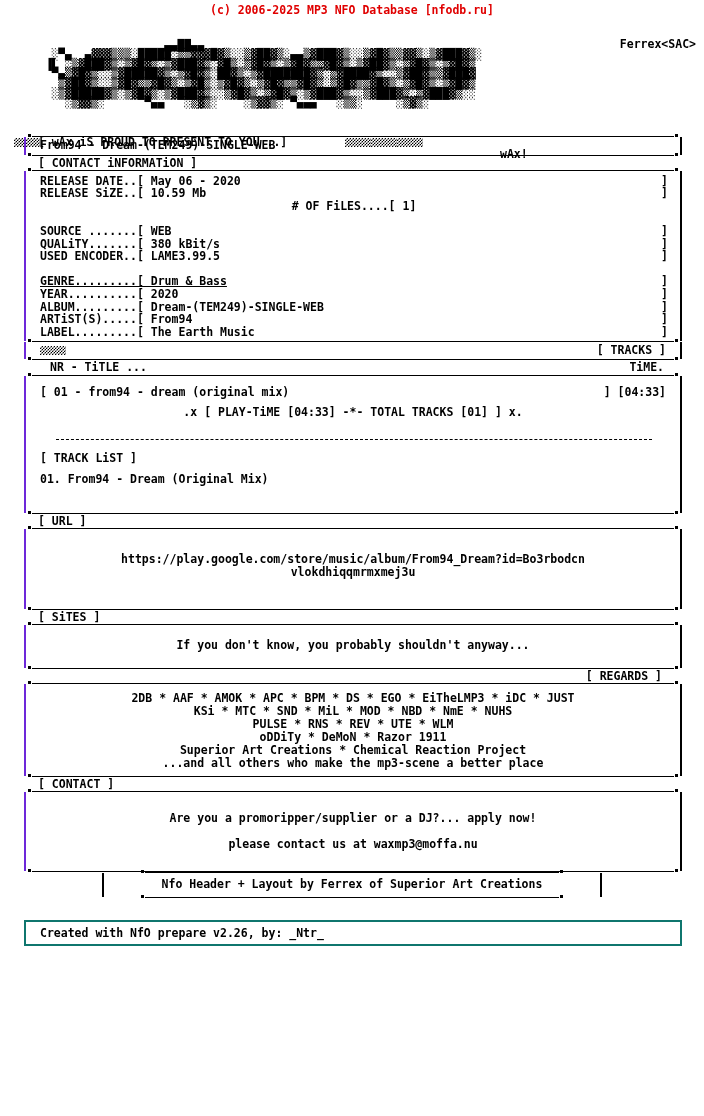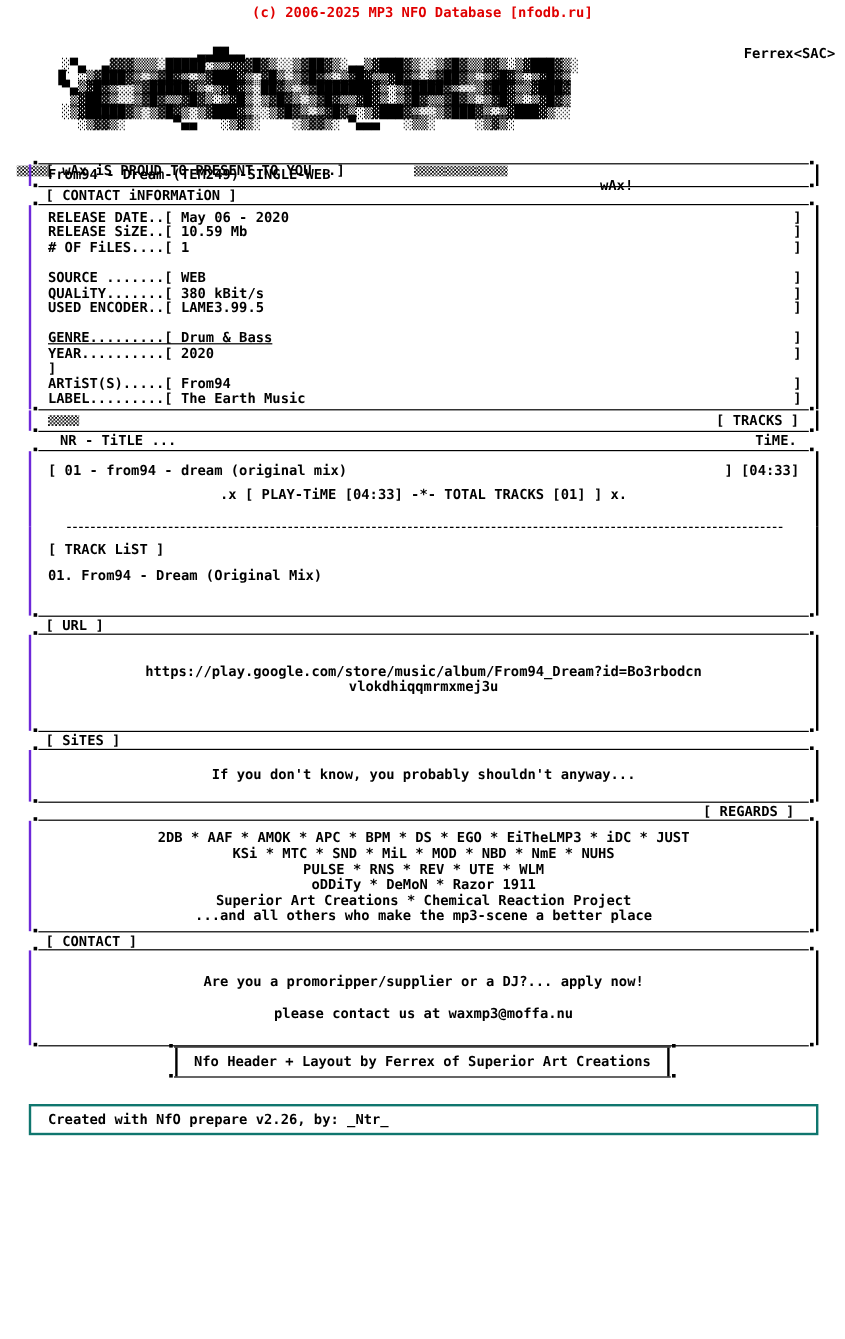--- a/index.html
+++ b/index.html
@@ -175,21 +175,21 @@
     height: 26px;
     display: flex;
     align-items: center;
     padding-left: 14px;
     box-sizing: border-box;
   }
   .footer-box .row-text { font-weight: bold; }
 
   .credit-box {
     margin: 0 auto;
-    width: 412px;
+    width: 500px;
     border-left: 2px solid #000;
     border-right: 2px solid #000;
     box-sizing: border-box;
   }
 </style>
 </head>
 <body>
 
 <div class="copyright">(c) 2006-2025 MP3 NFO Database [nfodb.ru]</div>
 
@@ -217,29 +217,29 @@
   <div class="hrule"></div>
 </div>
 
 <div class="sheet">
   <div class="lbl-left" style="padding-left:38px;">[ CONTACT iNFORMATiON ]</div>
   <div class="hrule"></div>
   <div class="panel" style="padding:4px 0 3px 0;">
     <div id="release-fields" style="padding-left:14px;padding-right:12px;">
         <div class="row-text info-line" style="display: flex; justify-content: space-between;"><span style="white-space: pre;">RELEASE DATE..[ May 06 - 2020</span><span>]</span></div>
         <div class="row-text info-line" style="display: flex; justify-content: space-between;"><span style="white-space: pre;">RELEASE SiZE..[ 10.59 Mb</span><span>]</span></div>
-        <div class="row-text info-line" style="display: flex; justify-content: space-between;"><span style="white-space: pre;"># OF FiLES....[ 1</span><span>]</span></div>
+        <div class="row-text info-line" style="display: flex; justify-content: center;"><span style="white-space: pre;"># OF FiLES....[ 1</span><span>]</span></div>
         <div class="row-text info-line">&nbsp;</div>
         <div class="row-text info-line" style="display: flex; justify-content: space-between;"><span style="white-space: pre;">SOURCE .......[ WEB</span><span>]</span></div>
         <div class="row-text info-line" style="display: flex; justify-content: space-between;"><span style="white-space: pre;">QUALiTY.......[ 380 kBit/s</span><span>]</span></div>
         <div class="row-text info-line" style="display: flex; justify-content: space-between;"><span style="white-space: pre;">USED ENCODER..[ LAME3.99.5</span><span>]</span></div>
         <div class="row-text info-line">&nbsp;</div>
         <div class="row-text info-line" style="display: flex; justify-content: space-between;"><span style="white-space: pre; text-decoration: underline;">GENRE.........[ Drum &amp; Bass</span><span>]</span></div>
         <div class="row-text info-line" style="display: flex; justify-content: space-between;"><span style="white-space: pre;">YEAR..........[ 2020</span><span>]</span></div>
-        <div class="row-text info-line" style="display: flex; justify-content: space-between;"><span>]</span></div>
+        <div class="row-text info-line" style="display: flex; justify-content: space-between;"><span style="white-space: pre;">ALBUM.........[ Dream-(TEM249)-SINGLE-WEB</span><span>]</span></div>
         <div class="row-text info-line" style="display: flex; justify-content: space-between;"><span style="white-space: pre;">ARTiST(S).....[ From94</span><span>]</span></div>
         <div class="row-text info-line" style="display: flex; justify-content: space-between;"><span style="white-space: pre;">LABEL.........[ The Earth Music</span><span>]</span></div>
       </div>
   </div>
   <div class="hrule"></div>
 </div>
 
 <div class="sheet">
   <div class="panel" style="padding:2px 0 2px 0;">
     <div style="display:flex;align-items:center;justify-content:space-between;padding:0 14px;">

